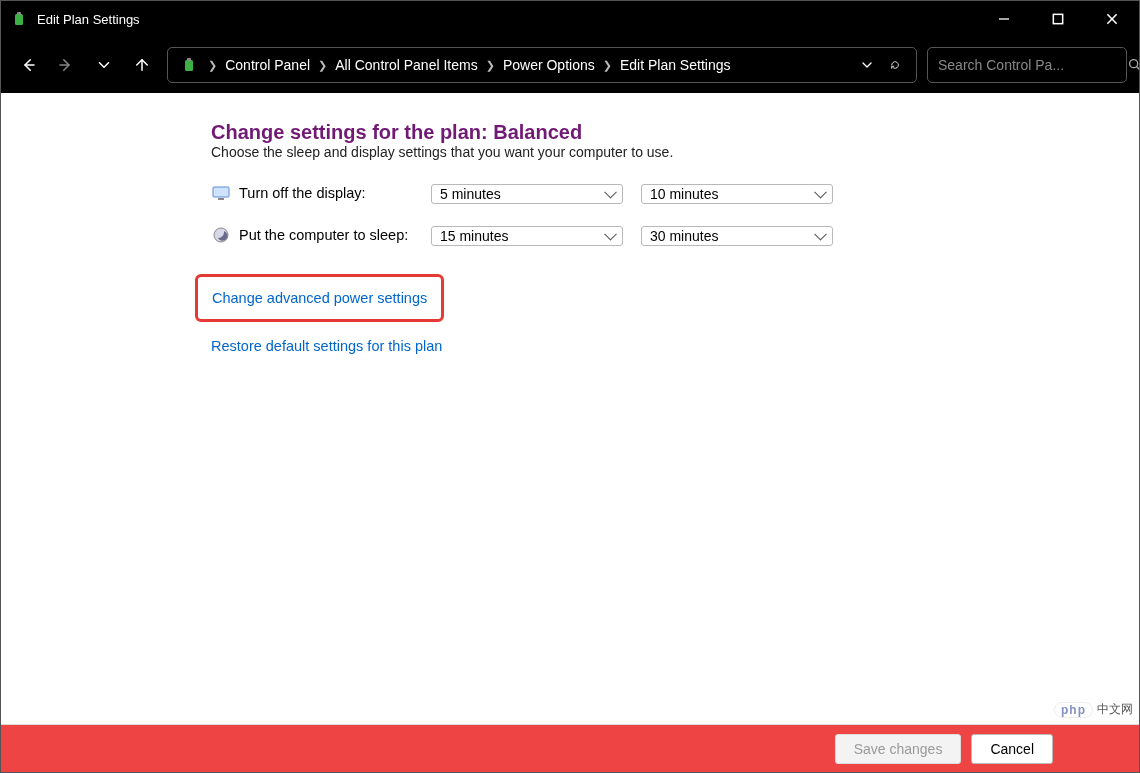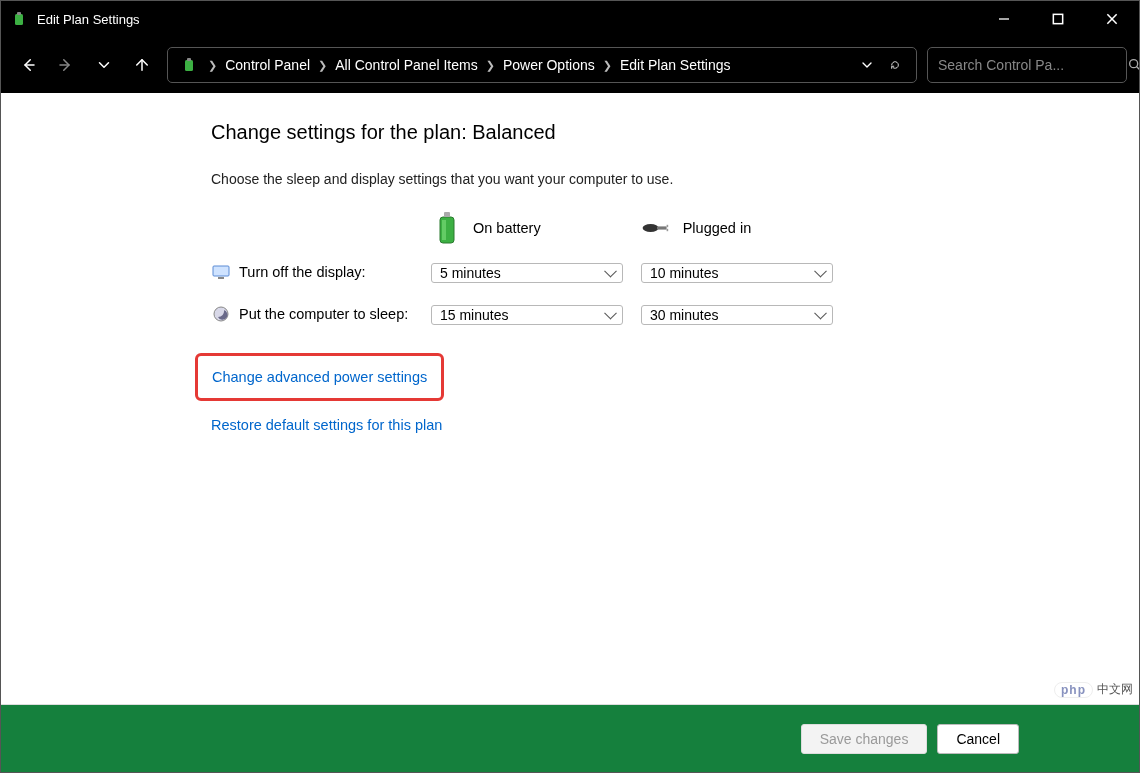--- a/index.html
+++ b/index.html
@@ -26,41 +26,41 @@
   .addr .chev { color: #bbb; font-size: 11px; padding: 0 2px; }
   .addr .spacer { flex: 1; }
   .addr .addr-icon { display:flex; align-items:center; justify-content:center; width:22px; }
   .refresh { color: #fff; padding: 0 6px; }
   .searchbox { width: 200px; height: 36px; border: 1px solid #555; border-radius: 5px; display: flex; align-items: center; padding: 0 10px; color: #888; gap: 8px; }
   .searchbox input { background: transparent; border: none; outline: none; color: #fff; flex:1; font-size: 14px; }
   .searchbox input::placeholder { color: #888; }
 
   
   .content { flex: 1; background: #fff; padding: 28px 0 0 210px; position: relative; }
-  .page-title { color: #000000; font-size: 20px; font-weight: 400; margin-bottom: 27px; }
+  .page-title { color: #701a75; font-size: 20px; font-weight: 700; margin-bottom: 0; }
   .page-sub { font-size: 14px; color: #222; margin-bottom: 24px; }
 
   .cols-header { display: flex; align-items: center; margin-left: 220px; gap: 100px; margin-bottom: 18px; }
   .col-h { display: flex; align-items: center; gap: 10px; font-size: 14.5px; }
   .col-h .hicon { width: 32px; display:flex; justify-content:center; }
 
   .row { display: flex; align-items: flex-start; margin-bottom: 22px; }
   .row .rlabel { display: flex; align-items: center; gap: 8px; width: 220px; font-size: 14.5px; }
   .row .ricon { width: 20px; display:flex; justify-content:center; }
   .select-wrap { position: relative; width: 192px; height: 20px; margin-right: 18px; }
   .select-wrap select { width: 100%; height: 100%; border: 1px solid #b8b8b8; border-radius: 3px; background: #fff; font-size: 14px; padding: 0 24px 0 8px; appearance: none; }
   .select-wrap::after { content: ""; position: absolute; right: 8px; top: 50%; width: 8px; height: 8px; border-right: 1.5px solid #555; border-bottom: 1.5px solid #555; transform: translateY(-70%) rotate(45deg); pointer-events: none; }
 
   .links { margin-top: 28px; }
   .link { color: #0066cc; font-size: 14.5px; display: inline-block; cursor: pointer; }
   .link-highlight { border: 3px solid #e53935; border-radius: 6px; padding: 12px 14px; margin-left: -16px; margin-bottom: 10px; display:inline-block; }
   .link2 { margin-top: 6px; }
 
   
-  .footer { border-top: 1px solid #ddd; height: 68px; display: flex; align-items: center; justify-content: flex-end; padding-right: 120px; gap: 10px; background: #15803d; }
+  .footer { border-top: 1px solid #ddd; height: 48px; display: flex; align-items: center; justify-content: flex-end; padding-right: 86px; gap: 10px; background: #ef4444; }
   .btn { height: 30px; padding: 0 18px; border: 1px solid #bbb; border-radius: 3px; background: #fff; font-size: 14px; cursor: pointer; }
   .btn.disabled { background: #f3f3f3; color: #9a9a9a; border-color: #ddd; cursor: default; }
 
   
   .watermark { position: absolute; right: 6px; bottom: 6px; display:flex; align-items:center; gap:4px; font-size:12px; color:#555; }
   .watermark .php-badge { background:#fff; border:1px solid #eee; border-radius:10px; padding:0 6px; font-weight:bold; color:#8892bf; font-size:12px; letter-spacing:1px;text-align:right; }
 
   
   svg { display:block; }
 </style>
@@ -160,43 +160,20 @@
           <line x1="15" y1="15" x2="20" y2="20" stroke="#aaa" stroke-width="2" stroke-linecap="round"></line>
         </svg>
     </span>
   </div>
 </div>
 
 <div class="content">
   <div class="page-title">Change settings for the plan: Balanced</div>
   <div class="page-sub">Choose the sleep and display settings that you want your computer to use.</div>
 
-  <div class="cols-header">
-    <div class="col-h">
-      <span class="hicon">
-        <svg width="24" height="34" viewBox="0 0 24 34">
-            <rect x="5" y="6" width="14" height="26" rx="3" fill="#3cb043" stroke="#2a7a2f"></rect>
-            <rect x="9" y="1" width="6" height="5" rx="1" fill="#aaa"></rect>
-            <rect x="7" y="9" width="4" height="20" fill="#7de07d" opacity="0.6"></rect>
-          </svg>
-      </span>
-      <span>On battery</span>
-    </div>
-    <div class="col-h">
-      <span class="hicon">
-        <svg width="40" height="20" viewBox="0 0 40 20">
-            <ellipse cx="12" cy="10" rx="10" ry="5" fill="#333"></ellipse>
-            <rect x="20" y="8" width="12" height="4" fill="#777"></rect>
-            <rect x="32" y="6" width="2" height="3" fill="#999"></rect>
-            <rect x="32" y="11" width="2" height="3" fill="#999"></rect>
-          </svg>
-      </span>
-      <span>Plugged in</span>
-    </div>
-  </div>
 
   <div class="row">
     <div class="rlabel">
       <span class="ricon">
         <svg width="18" height="18" viewBox="0 0 18 18">
             <rect x="1" y="3" width="16" height="10" rx="1" fill="#cfe3ff" stroke="#5b8bd4"></rect>
             <rect x="6" y="14" width="6" height="2" fill="#888"></rect>
           </svg>
       </span>
       <span>Turn off the display:</span>

